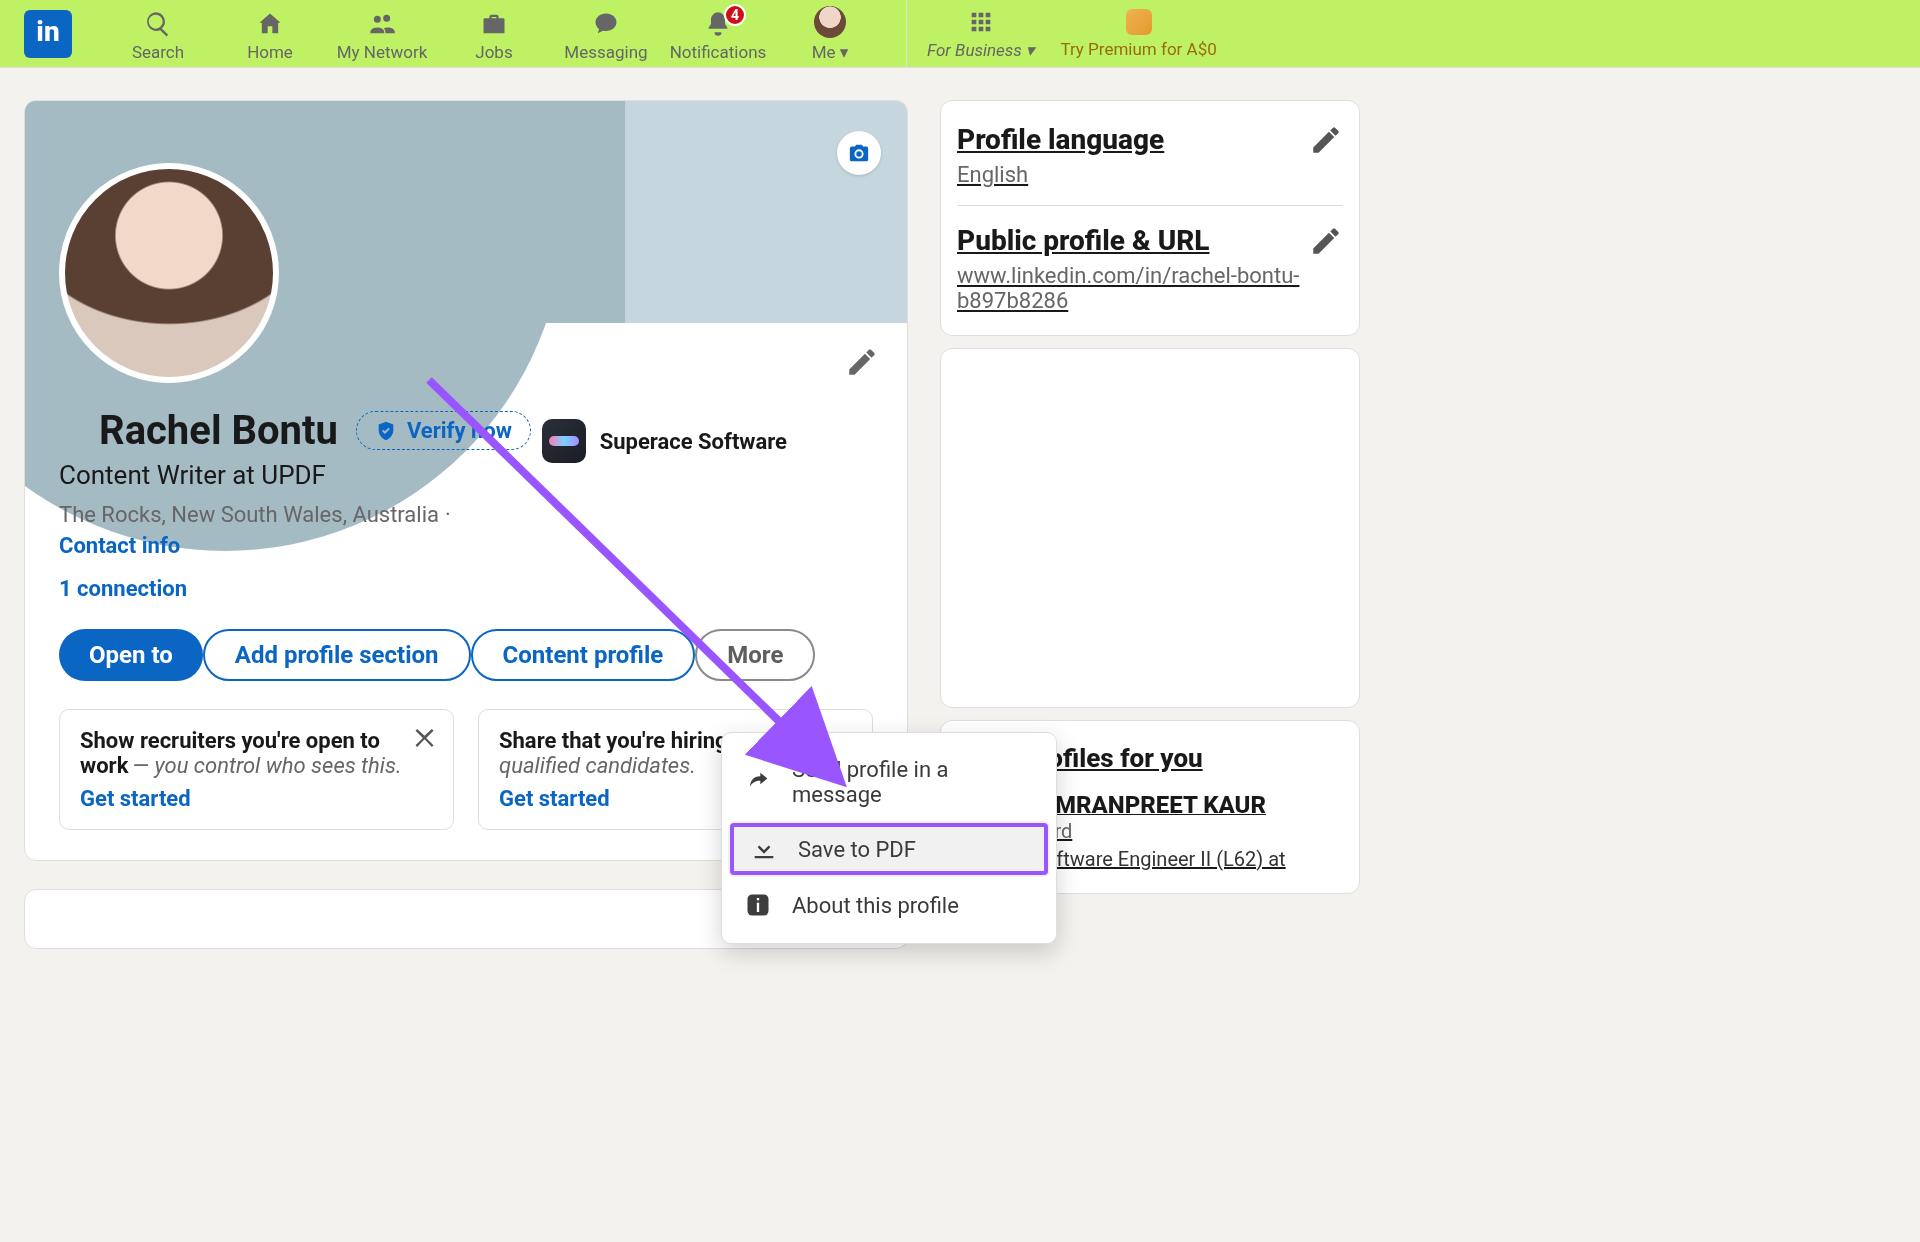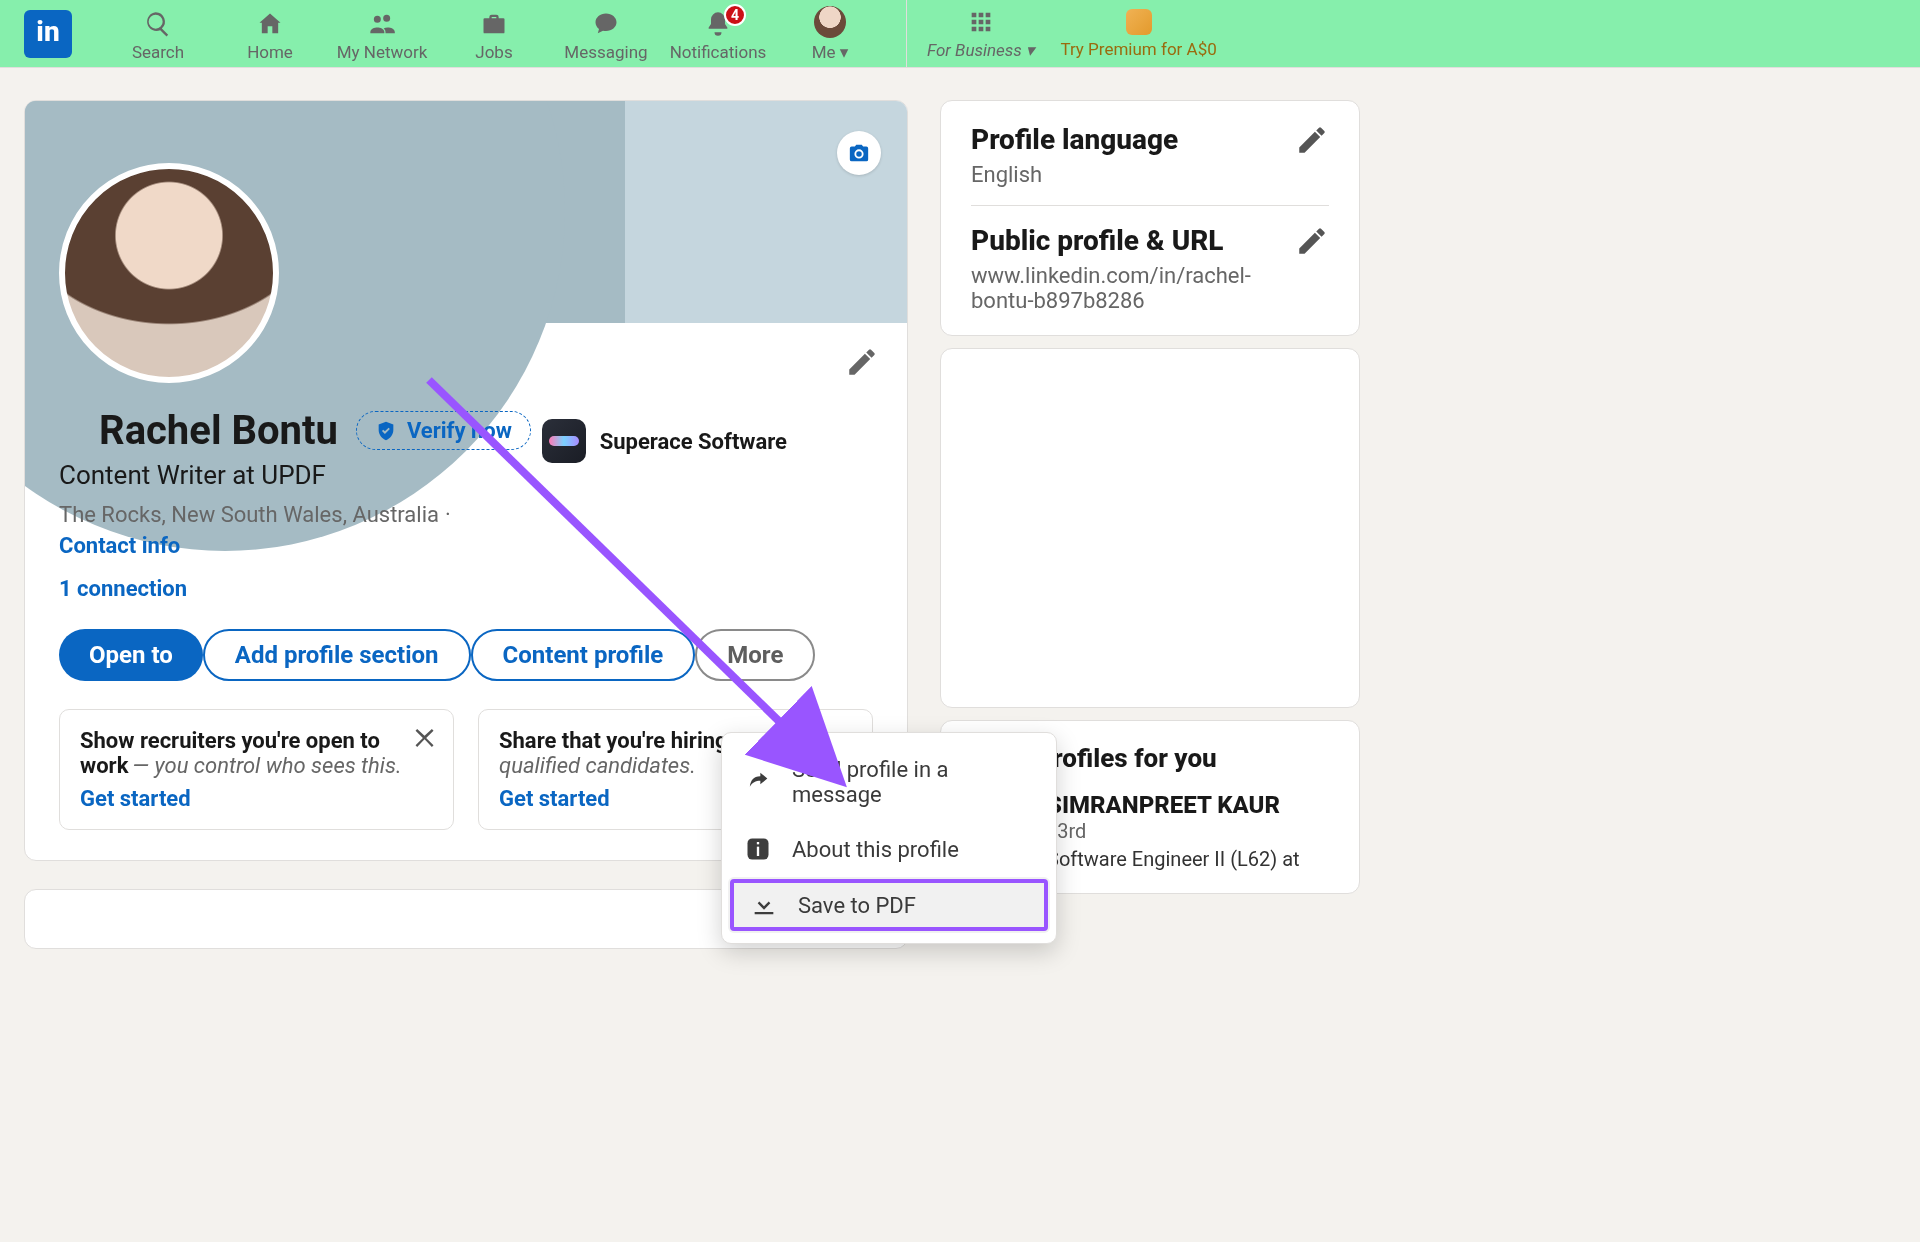--- a/index.html
+++ b/index.html
@@ -14,21 +14,21 @@
   --red:#cc1016;
   --purple:#9955ff;
   --cover1:#a5bbc4;
   --cover2:#c5d6de;
 }
 *{box-sizing:border-box;font-family:-apple-system,BlinkMacSystemFont,"Segoe UI",Roboto,Helvetica,Arial,sans-serif;}
 html,body{margin:0;padding:0;background:var(--bg);color:var(--text);width:1920px;height:1242px;overflow:hidden;}
 svg{display:block;}
 
 
-.nav{position:relative;display:flex;align-items:center;height:var(--nav-h);background:#86efac;border-bottom:1px solid var(--border);padding:0 24px;}
+.nav{position:relative;display:flex;align-items:center;height:var(--nav-h);background:#bef264;border-bottom:1px solid var(--border);padding:0 24px;}
 .nav-logo{width:48px;height:48px;border-radius:6px;background:var(--blue);display:flex;align-items:center;justify-content:center;color:#fff;font-weight:800;font-size:28px;margin-right:30px;}
 .nav-logo span{position:relative;top:-2px;}
 .nav-items{display:flex;align-items:flex-end;gap:0;}
 .nav-item{width:112px;display:flex;flex-direction:column;align-items:center;justify-content:flex-end;height:var(--nav-h);padding-bottom:6px;cursor:pointer;color:#666;position:relative;}
 .nav-item .lbl{font-size:17px;margin-top:4px;}
 .nav-item.me .avatar{width:32px;height:32px;border-radius:50%;background:radial-gradient(circle at 50% 35%,#efd6c6 0 40%,#6b4a3a 42% 100%);}
 .nav-divider{width:1px;height:68px;background:var(--border);margin:0 20px;}
 .nav-right{display:flex;align-items:center;gap:26px;}
 .nav-business{display:flex;flex-direction:column;align-items:center;color:#666;cursor:pointer;font-style:italic;}
 .nav-business .lbl{font-size:17px;margin-top:4px;display:flex;align-items:center;gap:4px;}
@@ -87,21 +87,21 @@
 
 .dropdown{position:absolute;left:697px;top:632px;width:336px;background:#fff;border:1px solid var(--border);border-radius:10px;box-shadow:0 8px 24px rgba(0,0,0,.18);padding:10px 0;z-index:20;}
 .dd-item{display:flex;align-items:center;gap:20px;padding:14px 22px;font-size:22px;color:#3a3a3a;cursor:pointer;}
 .dd-item.hi{background:#f1f1f1;outline:4px solid var(--purple);outline-offset:-6px;border-radius:6px;margin:0 6px;}
 .dd-ico{width:28px;height:28px;display:flex;align-items:center;justify-content:center;color:#3d3d3d;}
 
 
 .arrow{position:absolute;left:395px;top:270px;width:440px;height:420px;pointer-events:none;z-index:25;}
 
 
-.side-card{background:#fff;border:1px solid var(--border);border-radius:12px;padding:22px 30px;}
+.side-card{background:#fff;border:1px solid var(--border);border-radius:12px;padding:22px 16px;text-decoration:underline;}
 .side-row{display:flex;justify-content:space-between;align-items:flex-start;}
 .side-title{font-size:28px;font-weight:800;}
 .side-val{font-size:22px;color:var(--muted);margin-top:6px;}
 .side-sep{height:1px;background:var(--border);margin:18px 0;}
 .side-pen{cursor:pointer;color:#555;}
 
 .ad-card{height:360px;}
 
 .more-card .heading{font-size:26px;font-weight:800;}
 .mp{display:flex;gap:16px;margin-top:18px;}
@@ -250,37 +250,37 @@
 
     <div class="dropdown">
       <div class="dd-item">
         <span class="dd-ico">
           <svg class="ic" viewBox="0 0 24 24">
               <path d="M14 4l6 5-6 5v-3c-4 0-7 1.5-9 5 .5-5 3-9 9-9V4z"></path>
             </svg>
         </span>
         <span>Send profile in a message</span>
       </div>
+      <div class="dd-item hi">
+        <span class="dd-ico">
+          <svg class="ic" viewBox="0 0 24 24">
+              <path d="M12 3v10l4-4 1.4 1.4L12 16l-5.4-5.6L8 9l4 4V3h0zM4 18h16v2H4v-2z"></path>
+            </svg>
+        </span>
+        <span>Save to PDF</span>
+      </div>
       <div class="dd-item">
         <span class="dd-ico">
           <svg class="ic" viewBox="0 0 24 24">
               <rect x="3" y="3" width="18" height="18" rx="4"></rect>
               <rect x="11" y="10" width="2" height="8" fill="#fff"></rect>
               <rect x="11" y="6" width="2" height="2" fill="#fff"></rect>
             </svg>
         </span>
         <span>About this profile</span>
-      </div>
-      <div class="dd-item hi">
-        <span class="dd-ico">
-          <svg class="ic" viewBox="0 0 24 24">
-              <path d="M12 3v10l4-4 1.4 1.4L12 16l-5.4-5.6L8 9l4 4V3h0zM4 18h16v2H4v-2z"></path>
-            </svg>
-        </span>
-        <span>Save to PDF</span>
       </div>
     </div>
 
     <svg class="arrow" viewBox="0 0 440 420">
       <defs>
         <marker id="ah" markerWidth="12" markerHeight="12" refX="8" refY="6" orient="auto">
           <path d="M0 0L12 6L0 12z" fill="var(--purple)"></path>
         </marker>
       </defs>
       <line x1="10" y1="10" x2="405" y2="395" stroke="var(--purple)" stroke-width="8" marker-end="url(#ah)"></line>

